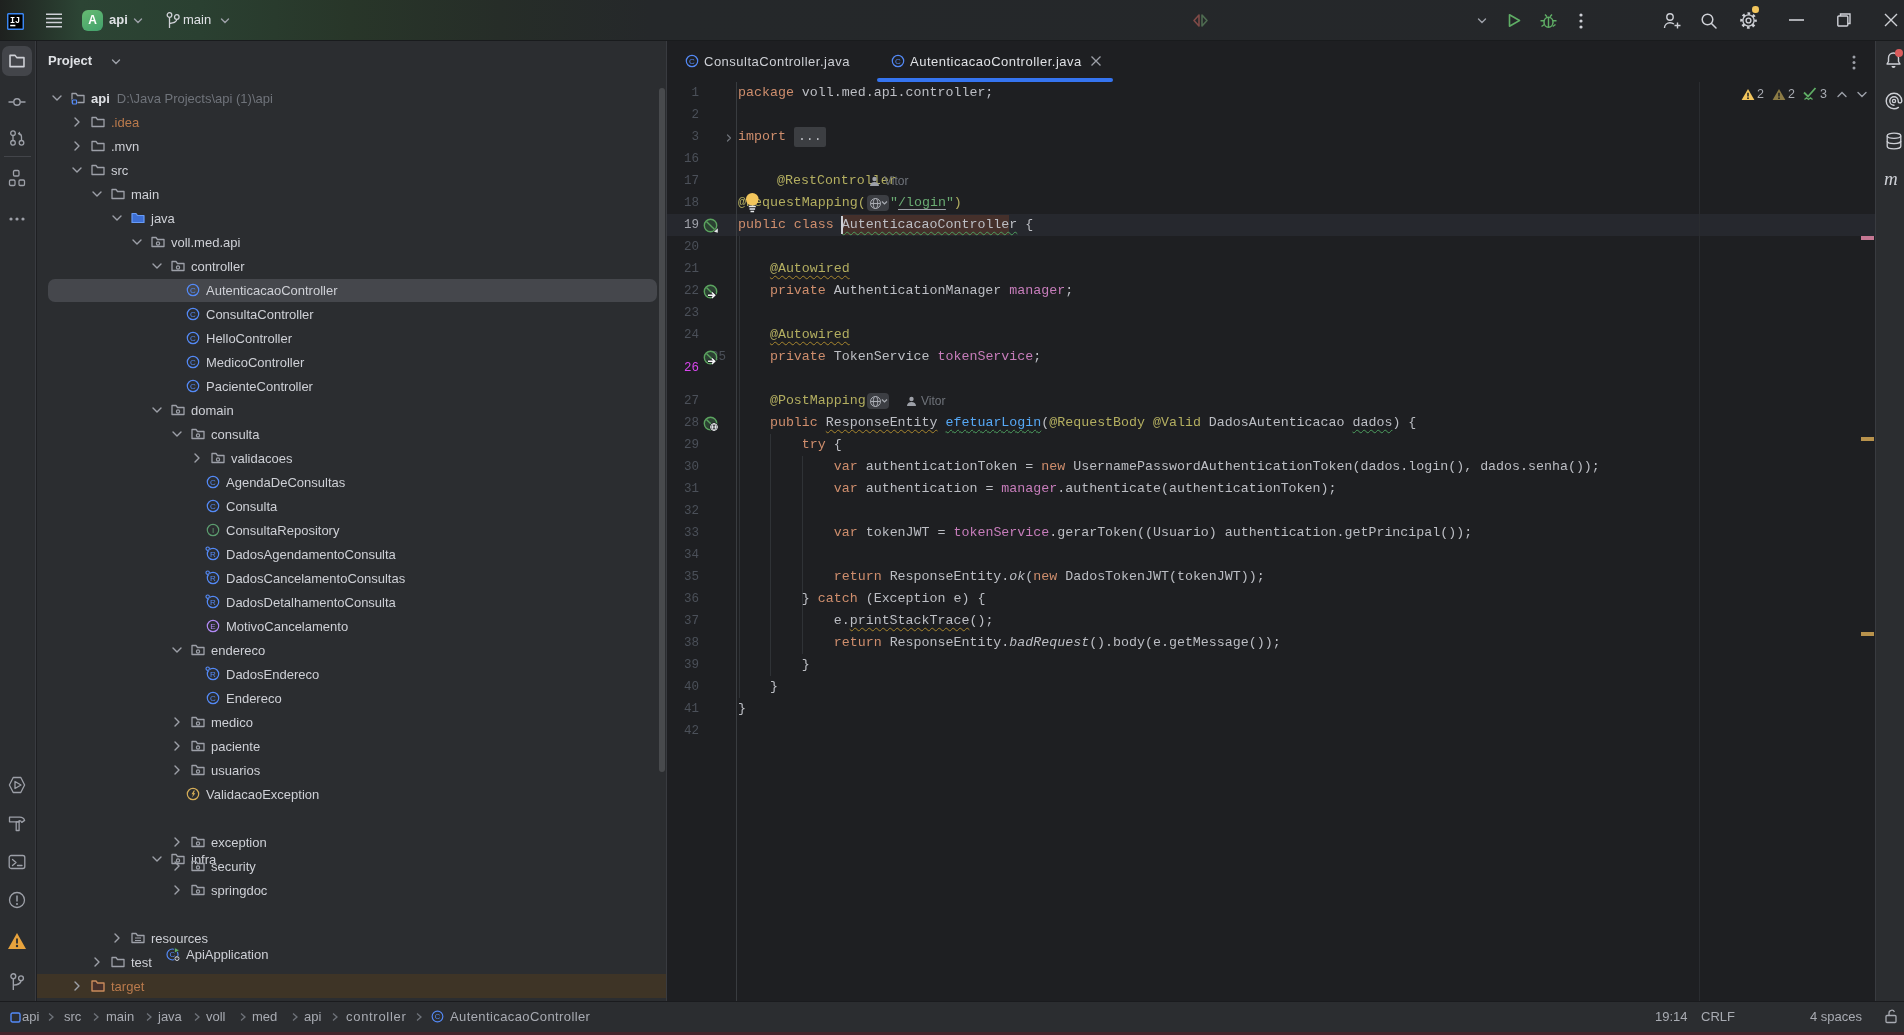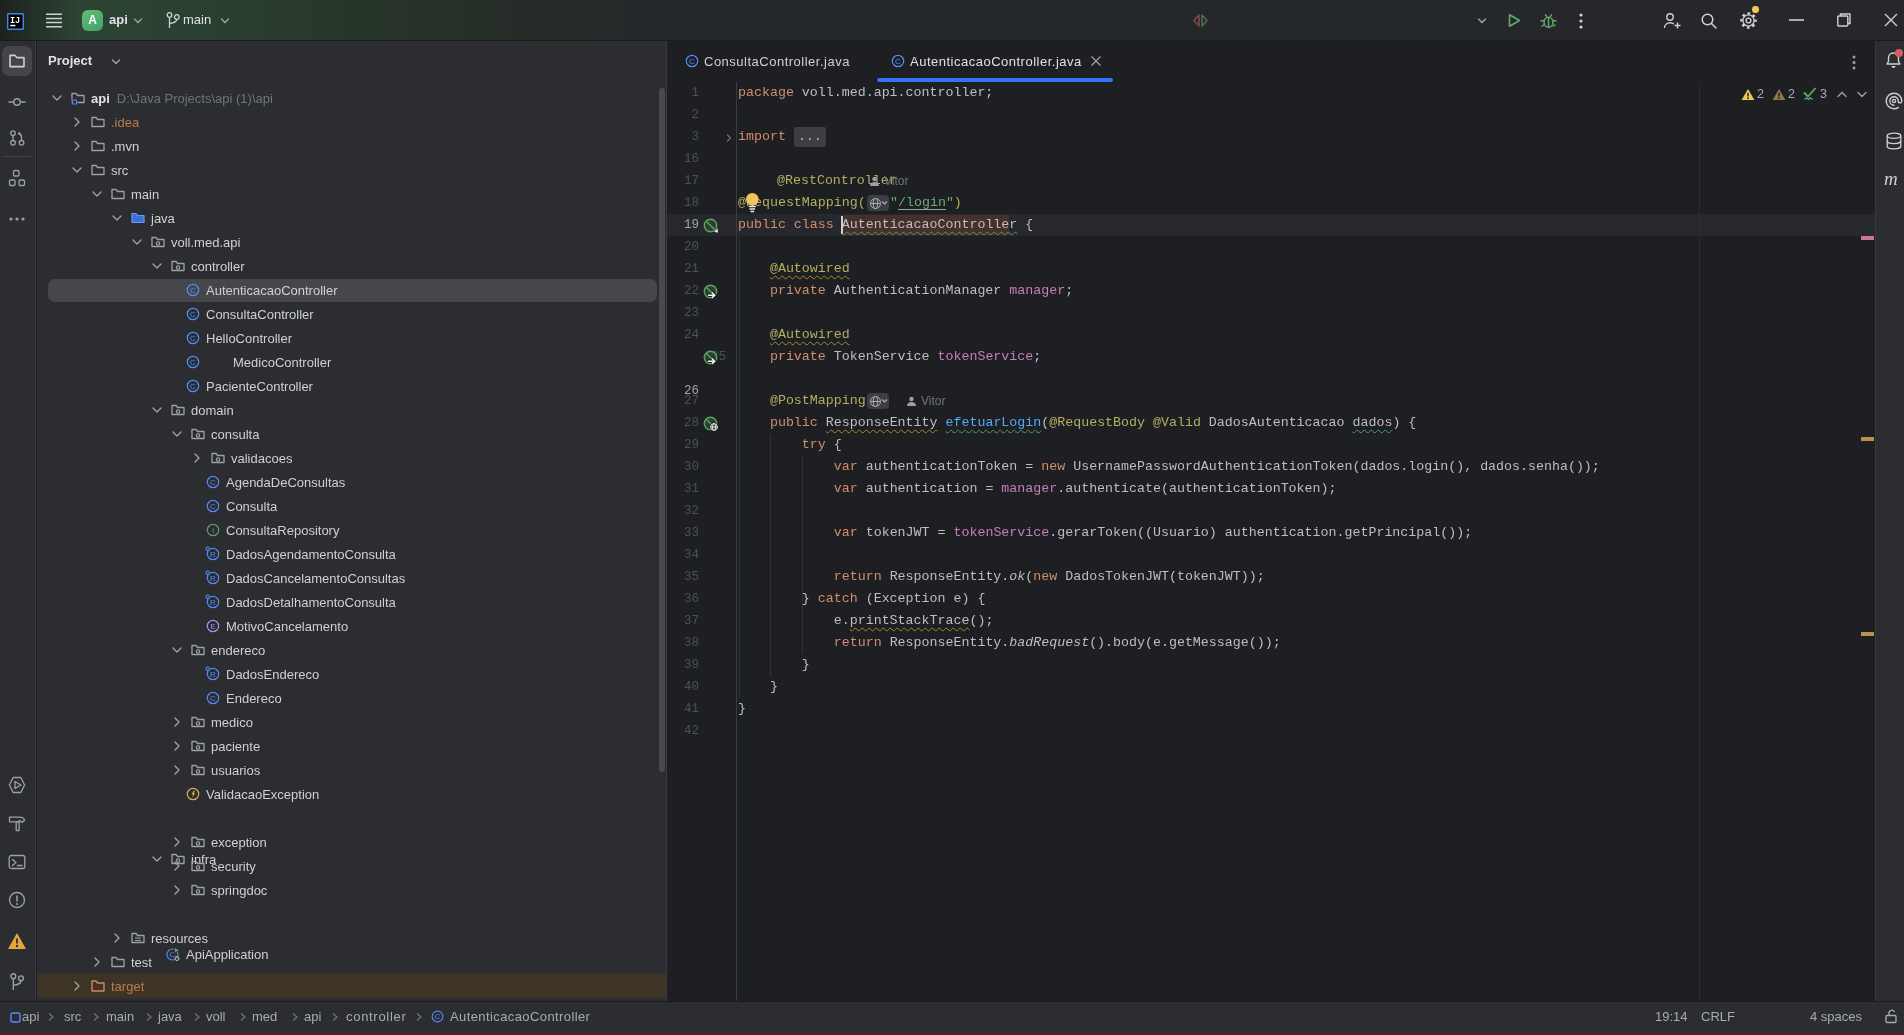--- a/index.html
+++ b/index.html
@@ -347,21 +347,21 @@
         <use href="#cls"></use>
       </svg>
       <span>ConsultaController</span>
     </div>
   <div class="trow" style="left:148px;top:285px;">
       <svg class="sp ico" width="16" height="16">
         <use href="#cls"></use>
       </svg>
       <span>HelloController</span>
     </div>
-  <div class="trow" style="left:148px;top:309px;gap:27px;">
+  <div class="trow" style="left:148px;top:309px;">
       <svg class="sp ico" width="16" height="16">
         <use href="#cls"></use>
       </svg>
       <span>MedicoController</span>
     </div>
   <div class="trow" style="left:148px;top:333px;">
       <svg class="sp ico" width="16" height="16">
         <use href="#cls"></use>
       </svg>
       <span>PacienteController</span>
@@ -592,21 +592,21 @@
 <div class="lnum" style="top:148px;color:#4B5059;">16</div>
 <div class="lnum" style="top:170px;color:#4B5059;">17</div>
 <div class="lnum" style="top:192px;color:#4B5059;">18</div>
 <div class="lnum" style="top:214px;color:#A1A3AB;">19</div>
 <div class="lnum" style="top:236px;color:#4B5059;">20</div>
 <div class="lnum" style="top:258px;color:#4B5059;">21</div>
 <div class="lnum" style="top:280px;color:#4B5059;">22</div>
 <div class="lnum" style="top:302px;color:#4B5059;">23</div>
 <div class="lnum" style="top:324px;color:#4B5059;">24</div>
 <div class="lnum" style="top:346px;color:#4B5059;padding-left:44px;">25</div>
-<div class="lnum" style="top:380px;color:#a3a3a3;">26</div>
+<div class="lnum" style="top:357px;color:#d946ef;">26</div>
 <div class="lnum" style="top:390px;color:#4B5059;">27</div>
 <div class="lnum" style="top:412px;color:#4B5059;">28</div>
 <div class="lnum" style="top:434px;color:#4B5059;">29</div>
 <div class="lnum" style="top:456px;color:#4B5059;">30</div>
 <div class="lnum" style="top:478px;color:#4B5059;">31</div>
 <div class="lnum" style="top:500px;color:#4B5059;">32</div>
 <div class="lnum" style="top:522px;color:#4B5059;">33</div>
 <div class="lnum" style="top:544px;color:#4B5059;">34</div>
 <div class="lnum" style="top:566px;color:#4B5059;">35</div>
 <div class="lnum" style="top:588px;color:#4B5059;">36</div>

